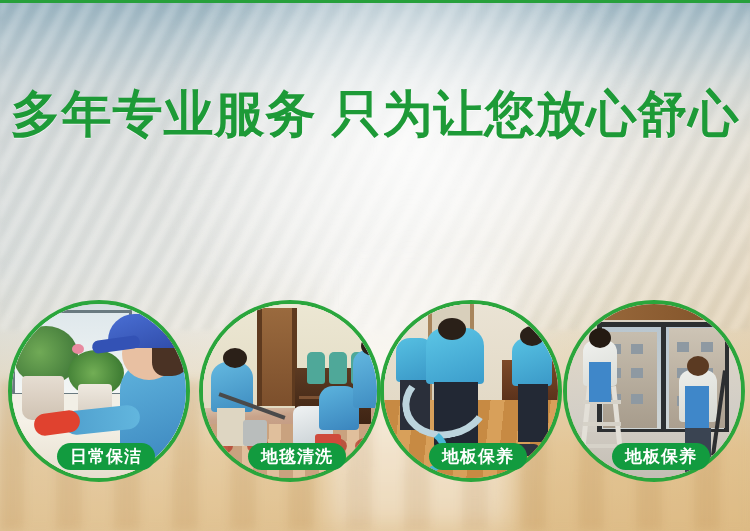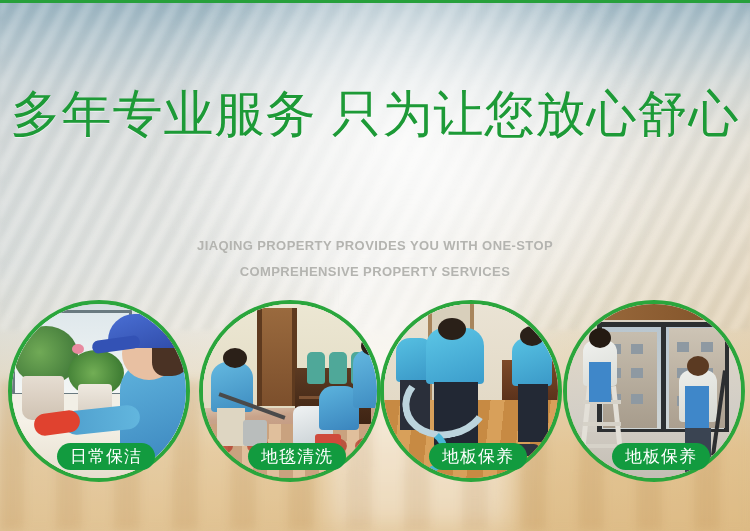--- a/index.html
+++ b/index.html
@@ -46,21 +46,21 @@
     position:absolute;left:0;bottom:0;width:750px;height:150px;
     background:repeating-linear-gradient(91deg,
       rgba(196,150,92,0.28) 0px,rgba(196,150,92,0.28) 26px,
       rgba(224,189,134,0.18) 26px,rgba(224,189,134,0.18) 58px);
     filter:blur(5px);pointer-events:none;
   }
   .topline{position:absolute;left:0;top:0;width:750px;height:3px;background:#27a03c;}
 
   .headline{
     position:absolute;left:0;top:86px;width:750px;text-align:center;
-    font-size:50px;line-height:56px;font-weight:normal;color:#1d9a37;
+    font-size:50px;line-height:56px;font-weight:bold;color:#1d9a37;
     letter-spacing:1px;white-space:nowrap;
     text-shadow:0 1px 0 rgba(255,255,255,.55);
   }
   .subpill{
     position:absolute;left:96px;top:163px;width:558px;height:44px;
     background:#0e9a3e;border-radius:22px;
     display:flex;align-items:center;justify-content:center;
   }
   .subpill span{
     color:#ffffff;font-size:23px;font-weight:bold;letter-spacing:1px;white-space:nowrap;
@@ -161,42 +161,38 @@
   .p4 .wkB{position:absolute;left:112px;top:66px;width:38px;height:52px;background:linear-gradient(160deg,#edeeea,#d6d8d2);border-radius:12px 12px 4px 4px;}
   .p4 .wkBh{position:absolute;left:120px;top:52px;width:22px;height:20px;border-radius:50%;background:#5b3a22;}
   .p4 .wkBap{position:absolute;left:118px;top:82px;width:24px;height:44px;background:#3f87c9;}
   .p4 .wkBl{position:absolute;left:118px;top:124px;width:26px;height:48px;background:#3a4452;}
   .p4 .pole{position:absolute;left:150px;top:66px;width:4px;height:86px;background:#2d2f31;transform:rotate(8deg);}
 
   .label{
     position:absolute;height:27px;border-radius:14px;background:#129b3f;
     display:flex;align-items:center;justify-content:center;padding:0 13px;box-sizing:border-box;
   }
-  .label span{color:#fff;font-size:17px;font-weight:normal;letter-spacing:1px;white-space:nowrap;}
+  .label span{color:#fff;font-size:17px;font-weight:bold;letter-spacing:1px;white-space:nowrap;}
   .l1{left:57px;top:443px;} .l2{left:248px;top:443px;}
   .l3{left:429px;top:443px;} .l4{left:612px;top:443px;}
 </style>
 </head>
 <body>
 
 <div class="banner">
 
   <div class="tex-blinds"></div>
   <div class="tex-glow"></div>
   <div class="tex-beam"></div>
   <div class="tex-wood"></div>
   <div class="topline"></div>
 
   <div class="headline">多年专业服务 只为让您放心舒心</div>
 
 
-  <div class="eng">
-    <div>JIAQING PROPERTY PROVIDES YOU WITH ONE-STOP</div>
-    <div>COMPREHENSIVE PROPERTY SERVICES</div>
-  </div>
 
   <div class="circles">
 
     <div class="circle c1">
       <div class="photo p1">
         <div class="win"></div>
           <div class="sill"></div>
         <div class="leaf1"></div>
           <div class="pot1"></div>
         <div class="leaf2"></div>

